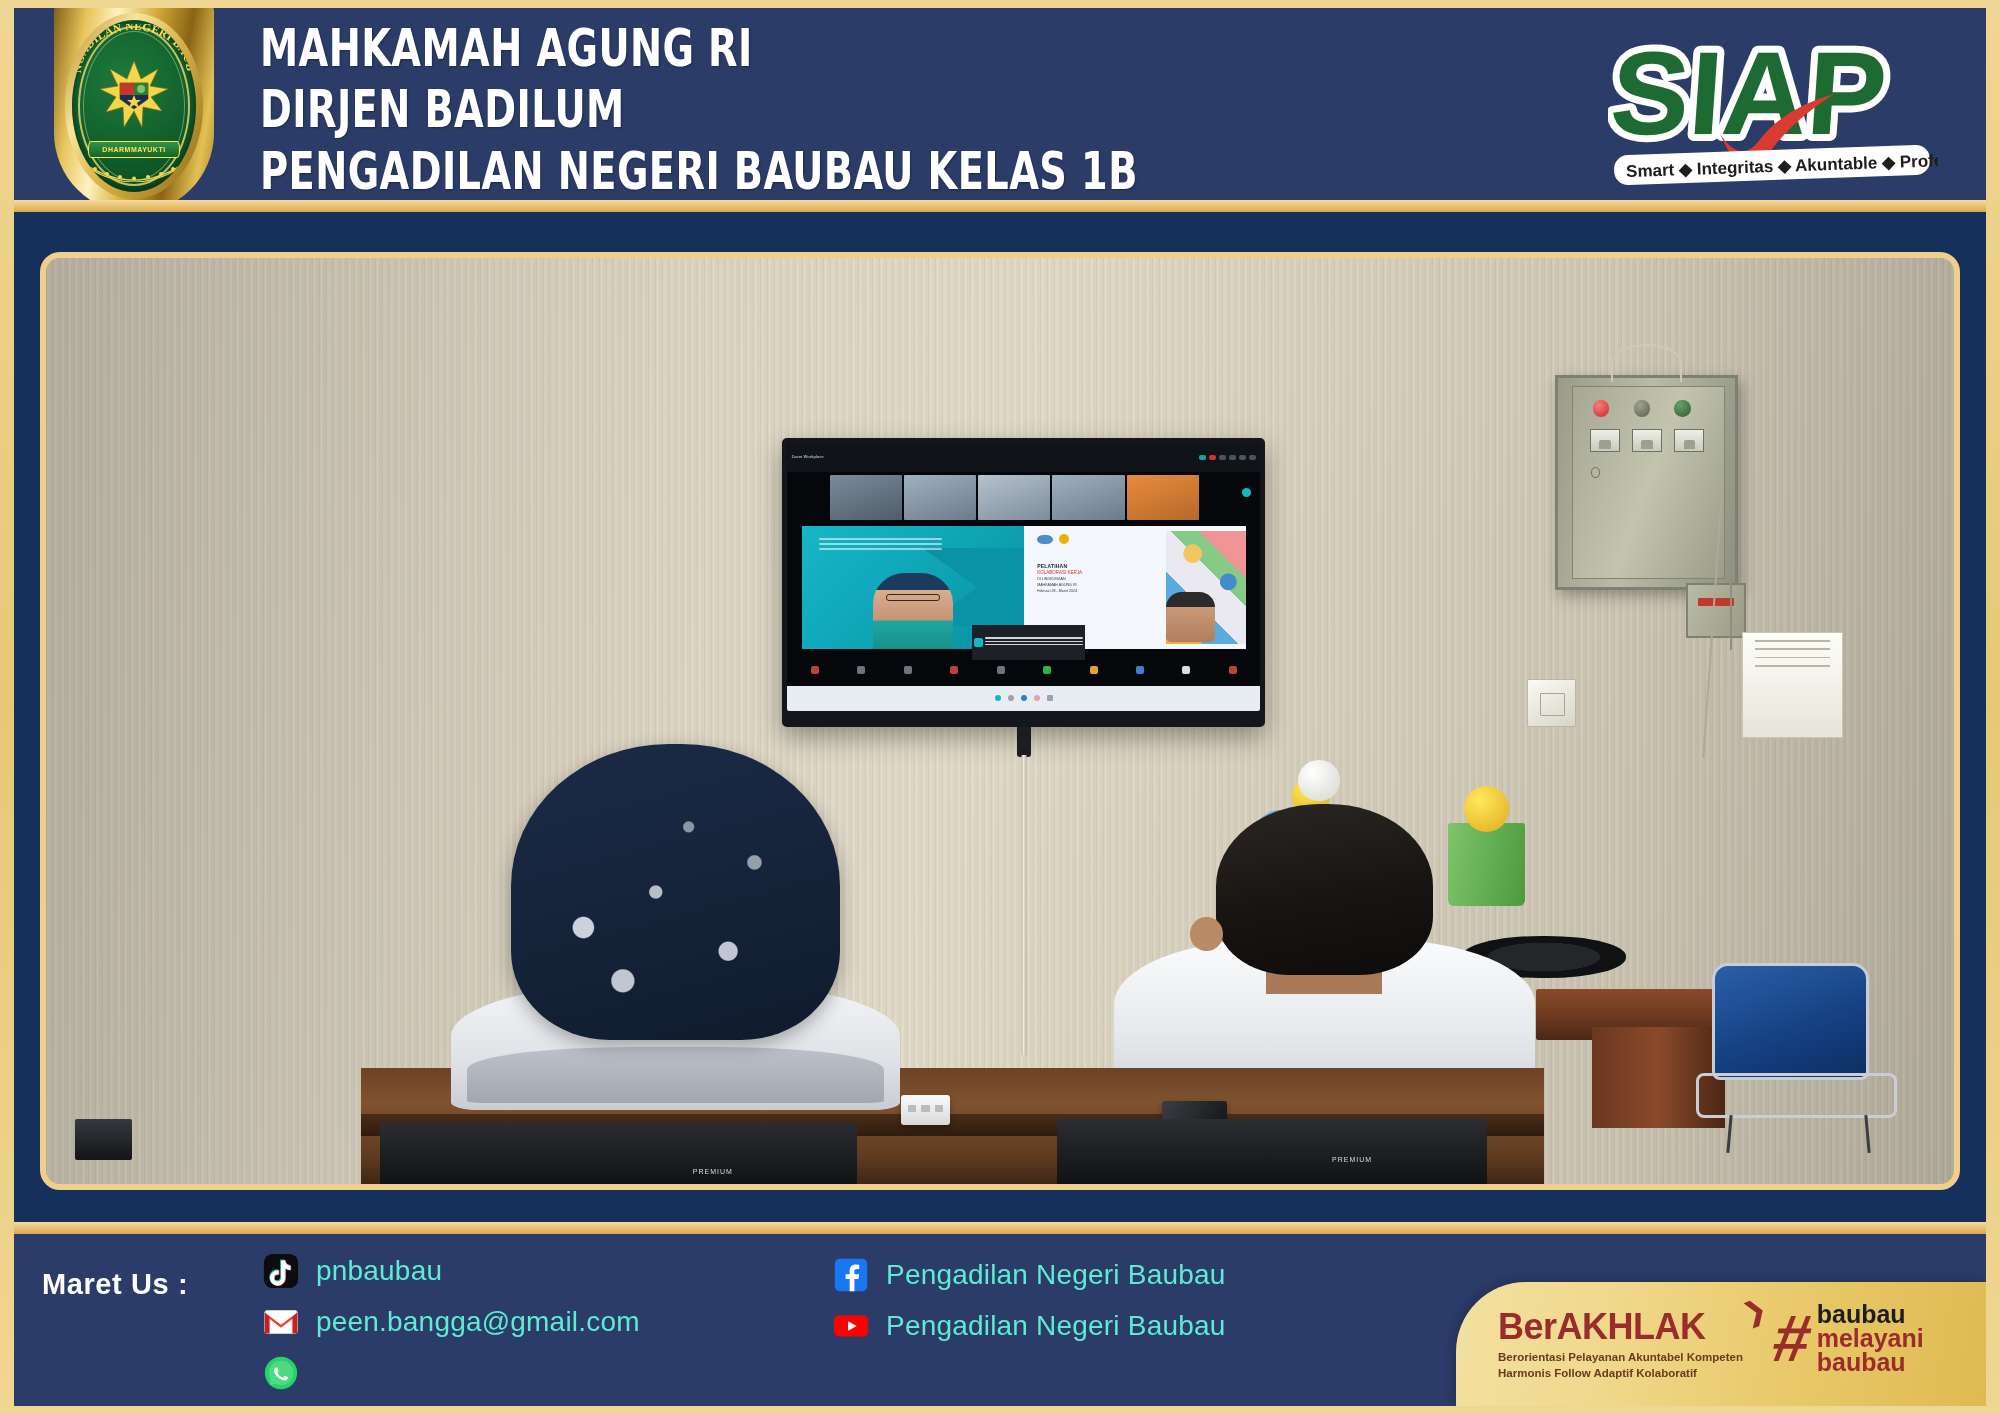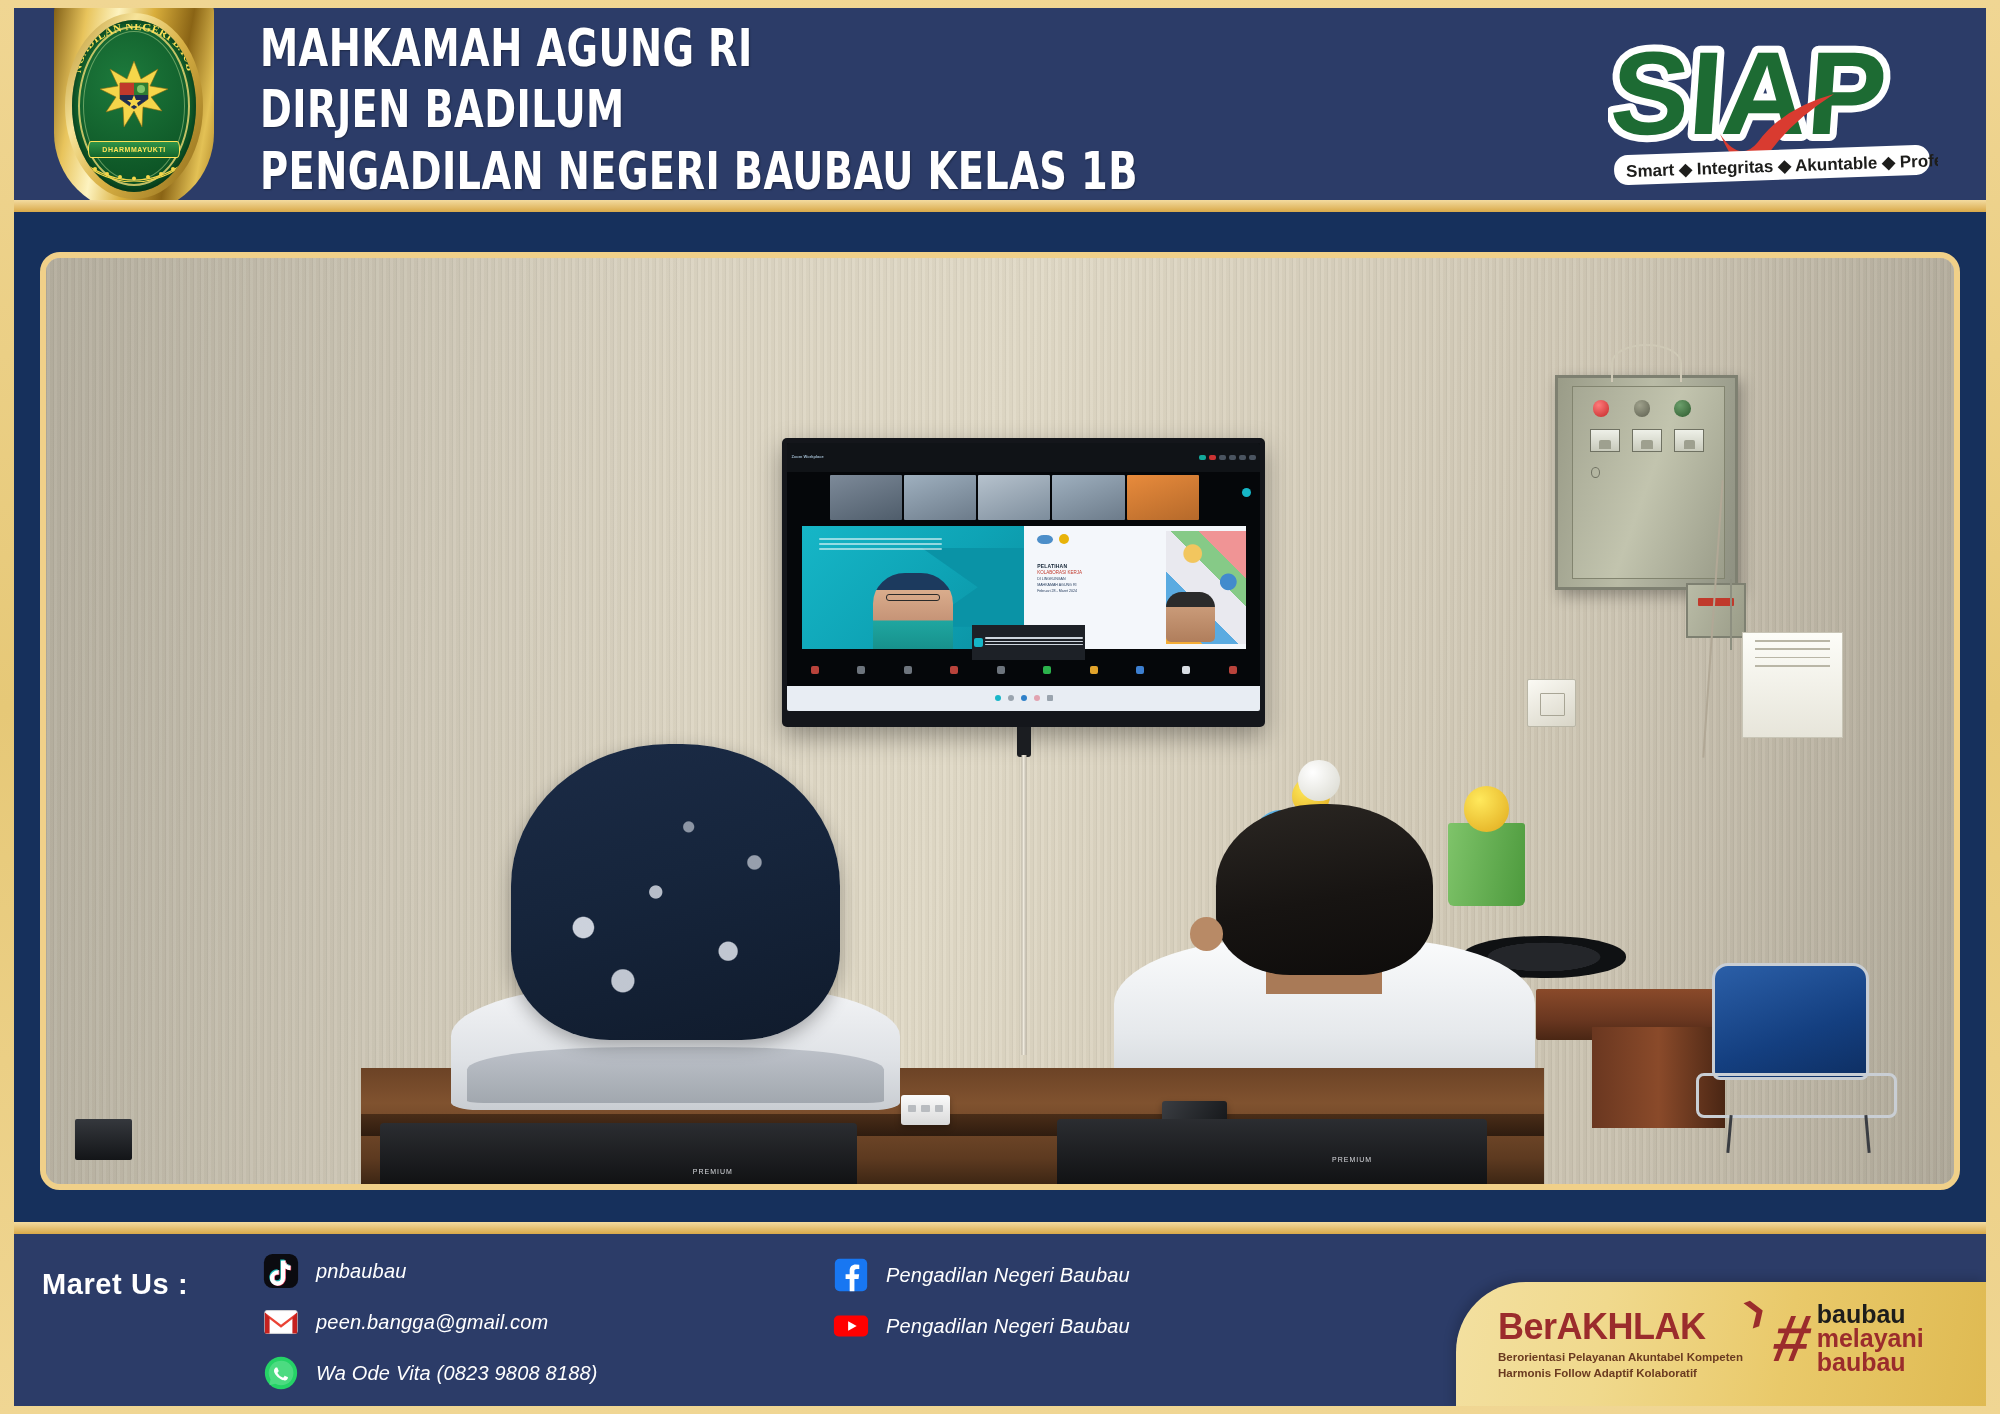--- a/index.html
+++ b/index.html
@@ -253,21 +253,21 @@
   .footer-goldstripe { position:absolute; left:14px; top:1222px; right:14px; height:12px;
       background:linear-gradient(180deg,#f3dba0,#d9a949); }
   .footer { position:absolute; left:14px; top:1234px; right:14px; bottom:8px;
       background:#2c3c68; overflow:hidden; }
 
   .follow { position:absolute; left:28px; top:34px; color:#ffffff; font-size:29px; font-weight:bold; letter-spacing:.6px; }
   .col { position:absolute; display:flex; flex-direction:column; gap:13px; }
   .col1 { left:248px; top:18px; }
   .col2 { left:818px; top:22px; }
   .row { display:flex; align-items:center; gap:16px; }
-  .row .lbl { color:#ffffff; font-size:20px; letter-spacing:.2px; white-space:nowrap;font-style:italic; }
+  .row .lbl { color:#5eead4; font-size:28px; letter-spacing:.2px; white-space:nowrap; }
   .ico { width:38px; height:38px; flex:0 0 auto; display:block; }
 
   
   .berakhlak { position:absolute; right:0; bottom:-4px; width:530px; height:128px;
       background:linear-gradient(100deg,#f3e0a0 0%, #f0d98d 28%, #e9c96a 62%, #dfba52 100%);
       border-top-left-radius:70px; box-shadow:-4px -4px 10px rgba(0,0,0,.15); display:flex; align-items:center; }
   .bk-left { position:absolute; left:42px; top:24px; }
   .bk-title { font-size:36px; font-weight:bold; color:#9b2c2c; letter-spacing:-.5px; position:relative; }
   .bk-arrow { position:absolute; right:-22px; top:-10px; color:#9b2c2c; font-size:26px; transform:rotate(-20deg); }
   .bk-sub { font-size:11.5px; color:#6a3a20; line-height:14px; font-weight:bold; margin-top:2px; }
@@ -542,21 +542,20 @@
         </svg>
         <span class="lbl">peen.bangga@gmail.com</span>
       </div>
 
       <div class="row">
         <svg class="ico" viewBox="0 0 40 40">
           <circle cx="20" cy="20" r="17" fill="#25d366"></circle>
           <path d="M20 7a13 13 0 0 0-11 19.8L7.5 33l6.4-1.6A13 13 0 1 0 20 7z" fill="#fff" opacity=".18"></path>
           <path d="M27 24.3c-.4-.2-2.2-1.1-2.6-1.2-.3-.1-.6-.2-.8.2s-.9 1.2-1.1 1.4c-.2.2-.4.3-.8.1a10.6 10.6 0 0 1-5.3-4.6c-.4-.7.4-.6 1.1-2 .1-.3 0-.5 0-.7l-1.1-2.6c-.3-.7-.6-.6-.8-.6h-.7c-.2 0-.7.1-1 .5a4 4 0 0 0-1.3 3 7 7 0 0 0 1.5 3.7 15.8 15.8 0 0 0 6.1 5.4c2.3 1 3.2 1 4.3.9.7-.1 2.2-.9 2.5-1.8s.3-1.6.2-1.8-.3-.2-.7-.4z" fill="#fff"></path>
         </svg>
-        <span class="lbl">Wa Ode Vita (0823 9808 8188)</span>
       </div>
     </div>
 
     <div class="col col2">
 
       <div class="row">
         <svg class="ico" viewBox="0 0 40 40">
           <rect x="3" y="3" width="34" height="34" rx="5" fill="#1877f2"></rect>
           <path d="M23.6 37V24.2h4.3l.7-5h-5v-3.2c0-1.4.4-2.4 2.5-2.4h2.6V9.2A36 36 0 0 0 25 9c-3.8 0-6.4 2.3-6.4 6.6v3.6h-4.3v5h4.3V37z" fill="#fff"></path>
         </svg>

